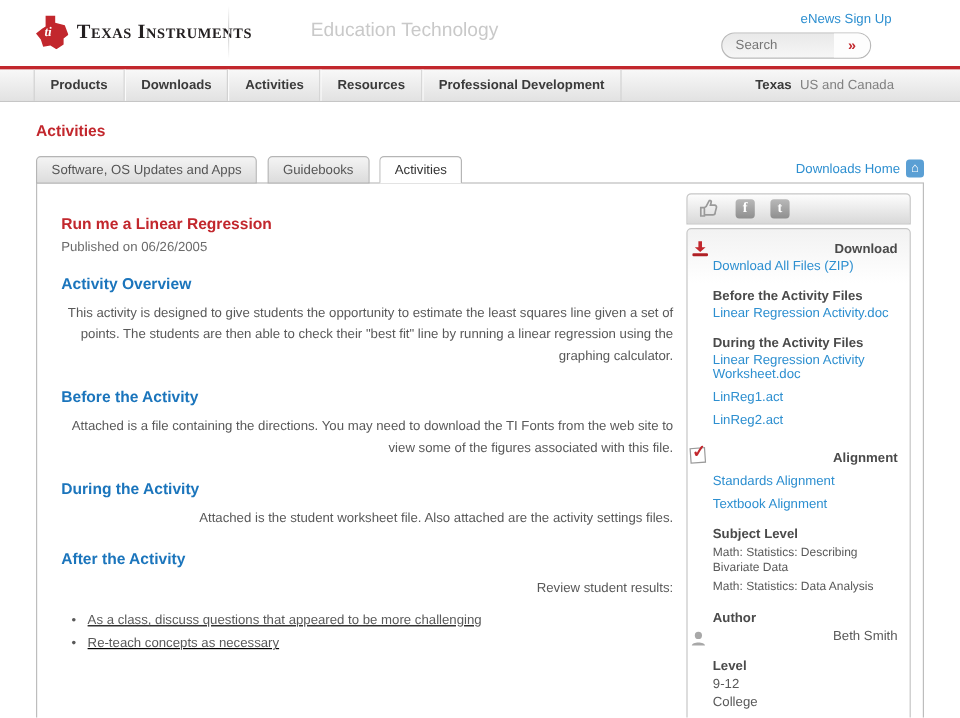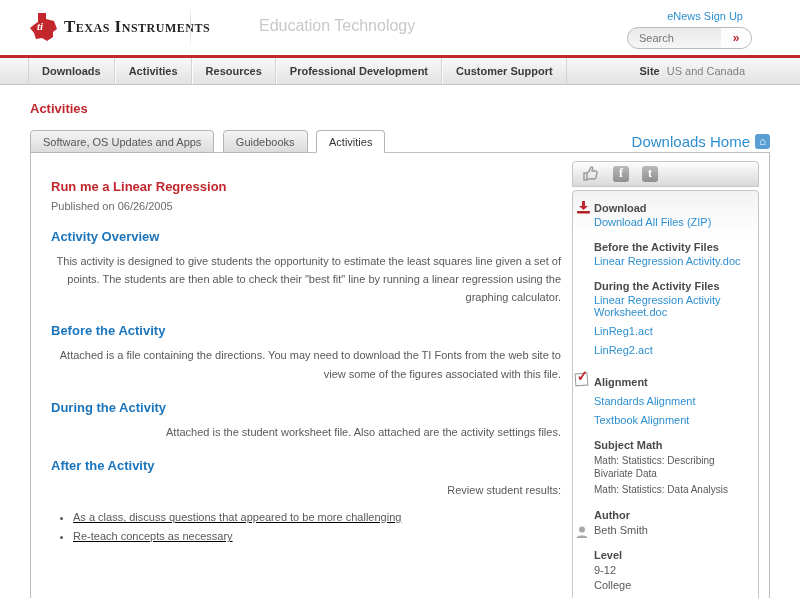--- a/index.html
+++ b/index.html
@@ -10,21 +10,21 @@
   .header { position:relative; height:55px; background:#fff; }
   .logo-wrap { position:absolute; left:30px; top:13px; display:flex; align-items:center; }
   .ti-mark { width:27px; height:28px; margin-right:7px; }
   .brand-text { font-family:"Liberation Serif", serif; font-variant:small-caps;
                 font-weight:bold; font-size:17px; letter-spacing:0.5px; color:#231f20; }
   .hdr-divider { position:absolute; left:190px; top:5px; width:1px; height:44px;
                  background:linear-gradient(#fff,#ccc,#fff); }
   .division { position:absolute; left:227px; top:17px; font-size:16px; color:#c9c9c9;margin-left:32px; }
   .enews { position:absolute; right:57px; top:10px; font-size:11px; color:#2d8fd0;
            text-decoration:none; }
-  .searchbox { position:absolute; right:48px; top:27px; width:125px; height:22px;
+  .searchbox { position:absolute; right:74px; top:27px; width:125px; height:22px;
                border:1px solid #b9b9b9; border-radius:12px;
                background:linear-gradient(#e9e9e9,#f6f6f6); display:flex; align-items:center; }
   .search-input { flex:1; border:none; background:transparent; outline:none;
                   font-size:11px; color:#8a8a8a; padding-left:11px; width:80px;
                   font-family:"Liberation Sans", sans-serif; }
   .search-btn { width:30px; height:20px; border:none; background:#fdfdfd;
                 border-radius:0 11px 11px 0; color:#c2272d; font-weight:bold;
                 font-size:12px; cursor:pointer; line-height:20px; }
   .red-rule { height:3px; background:#c2272d; }
 
@@ -43,21 +43,21 @@
 
   
   .page-title { margin:16px 0 14px 30px; font-size:13px; font-weight:bold; color:#c2272d; }
   .tabrow { position:relative; margin:0 30px; height:23px; z-index:2; }
   .tab { display:inline-block; height:23px; line-height:22px; padding:0 12px;
          font-size:11px; color:#555; background:linear-gradient(#f4f4f4,#dcdcdc);
          border:1px solid #b5b5b5; border-radius:4px 4px 0 0; margin-right:4px;
          cursor:pointer; position:relative; top:0; }
   .tab.active { background:#fff; color:#333; border-bottom:1px solid #fff; z-index:3; }
   .dl-home { position:absolute; right:0; top:3px; display:flex; align-items:center; gap:5px; }
-  .dl-home a { font-size:15px; color:#2d8fd0; text-decoration:none; }
+  .dl-home a { font-size:11px; color:#2d8fd0; text-decoration:none; }
   .home-ico { width:15px; height:15px; background:#5a9fd4; border-radius:3px; color:#fff;
               font-size:11px; line-height:14px; text-align:center; }
 
   
   .panel { margin:0 30px; margin-top:-1px; border:1px solid #bdbdbd; background:#fff;
            height:480px; position:relative; padding:20px; }
   .main-col { width:510px; }
   .art-title { font-size:13px; font-weight:bold; color:#c2272d; margin-top:6px; }
   .published { font-size:11px; color:#6b6b6b; margin-top:6px; }
   .sec-h { font-size:13px; font-weight:bold; color:#1b75bc; margin-top:17px; }
@@ -78,21 +78,21 @@
   .side-box { margin-top:3px; border:1px solid #c6c6c6; border-radius:4px;
               background:linear-gradient(#f2f2f2,#ffffff 45px);
               padding:11px 10px 12px 21px; min-height:430px; position:relative; }
   .side-label { font-size:11px; font-weight:bold; color:#4a4a4a; margin-top:13px; }
   .side-label.first { margin-top:0; }
   .side-link { display:block; font-size:11px; color:#2d8fd0; text-decoration:none;
                margin-top:7px; }
   .side-link.tight { margin-top:2px; }
   .side-val { font-size:11px; color:#595959; margin-top:3px; }
   .side-small { font-size:10px; color:#595959; line-height:1.3; margin-top:3px; }
-  .row-iconed { position:relative; }
+  .row-iconed { position:relative;text-align:right; }
   .dl-ico { position:absolute; left:-18px; top:-2px; width:15px; height:15px; }
   .chk-ico { position:absolute; left:-19px; top:-3px; width:13px; height:13px;
              background:#fff; border:1px solid #9a9a9a; transform:rotate(-4deg); }
   .chk-ico::after { content:"\2713"; position:absolute; left:1px; top:-6px;
                     color:#c2272d; font-weight:bold; font-size:14px; }
   .person-ico { position:absolute; left:-19px; top:1px; width:14px; height:14px; }
   .gap-lg { margin-top:20px; }
 </style>
 </head>
 <body>
@@ -109,27 +109,27 @@
   <div class="division">Education Technology</div>
   <a class="enews" href="#">eNews Sign Up</a>
   <div class="searchbox">
     <input class="search-input" placeholder="Search" style="">
     <button class="search-btn">»</button>
   </div>
 </div>
 <div class="red-rule"></div>
 
 <div class="nav">
+  <div class="nav-item">Products</div>
   <div class="nav-item">Downloads</div>
   <div class="nav-item">Activities</div>
   <div class="nav-item">Resources</div>
   <div class="nav-item">Professional Development</div>
-  <div class="nav-item">Customer Support</div>
   <div class="nav-site">
-    <b>Site</b>
+    <b>Texas</b>
     <span>US and Canada</span>
   </div>
 </div>
 
 <div class="page-title">Activities</div>
 
 <div class="tabrow">
   <span class="tab">Software, OS Updates and Apps</span>
   <span class="tab">Guidebooks</span>
   <span class="tab active">Activities</span>
@@ -192,21 +192,21 @@
       <a class="side-link" href="#">LinReg1.act</a>
       <a class="side-link" href="#">LinReg2.act</a>
 
       <div class="row-iconed gap-lg">
         <span class="chk-ico"></span>
         <div class="side-label first">Alignment</div>
       </div>
       <a class="side-link" href="#">Standards Alignment</a>
       <a class="side-link" href="#">Textbook Alignment</a>
 
-      <div class="side-label">Subject Math</div>
+      <div class="side-label">Subject Level</div>
       <div class="side-small">Math: Statistics: Describing Bivariate Data</div>
       <div class="side-small">Math: Statistics: Data Analysis</div>
 
       <div class="side-label">Author</div>
       <div class="row-iconed">
         <svg class="person-ico" viewBox="0 0 14 14">
           <circle cx="7" cy="4.5" r="3" fill="#a8a8a8"></circle>
           <path d="M1.5 13 c0-3.5 11-3.5 11 0 z" fill="#a8a8a8"></path>
         </svg>
         <div class="side-val">Beth Smith</div>

